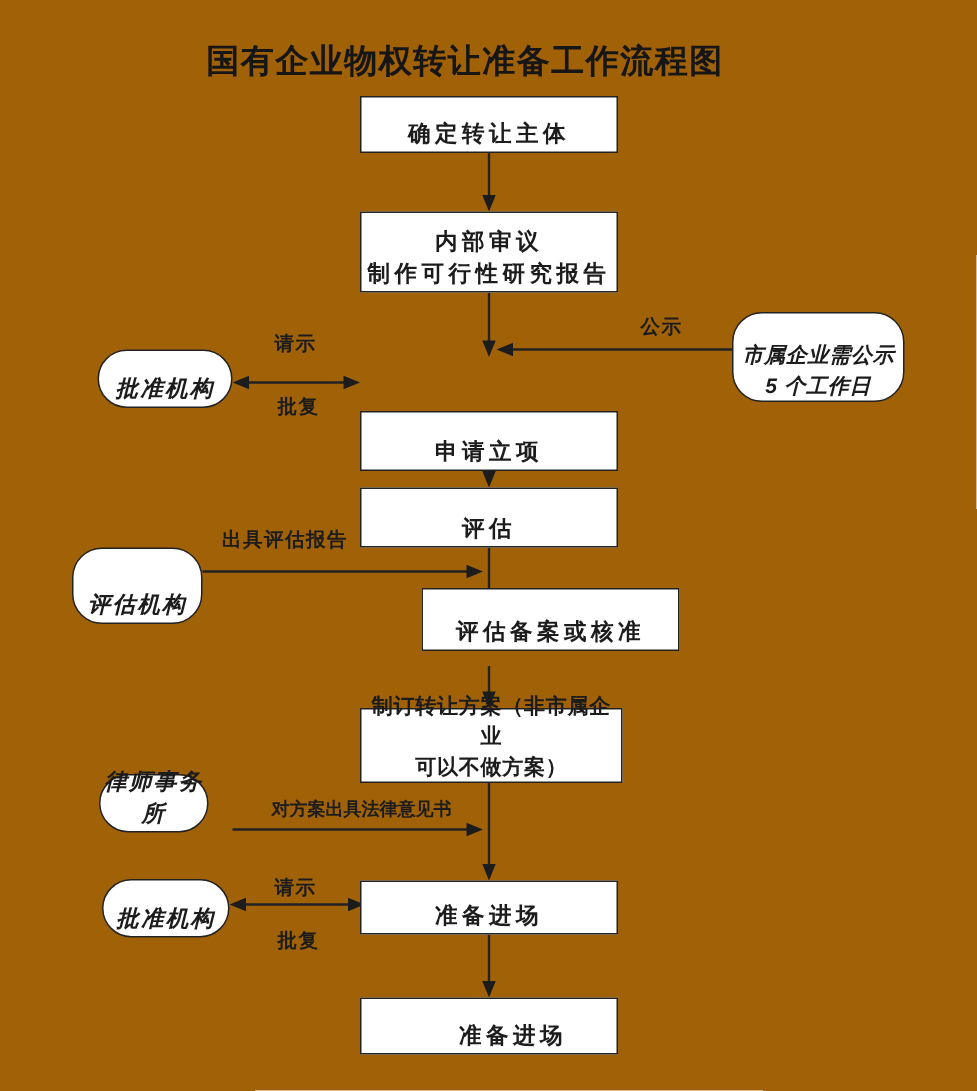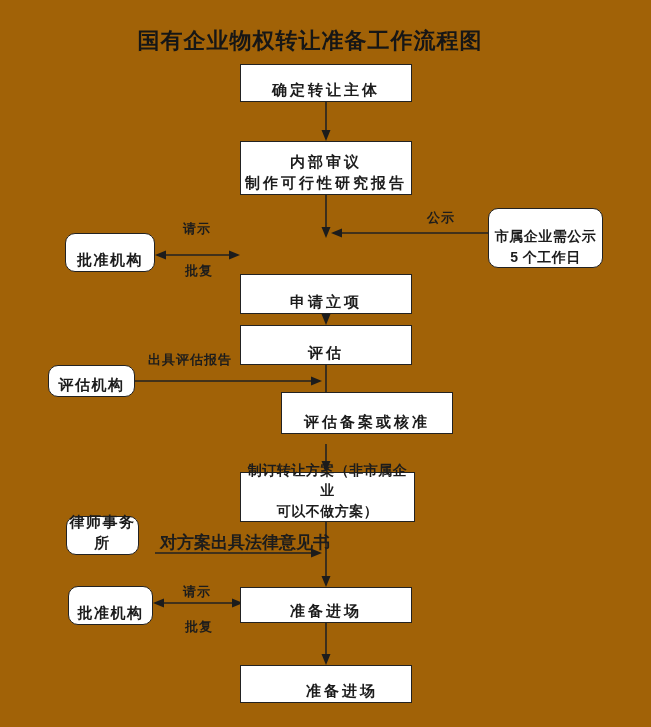--- a/index.html
+++ b/index.html
@@ -48,38 +48,40 @@
     font-weight: bold;
     font-size: 15px;
     letter-spacing: 3px;
     line-height: 1.45;
   }
   .box.main {
     left: 240px;
     width: 172px;
   }
   .box.rounded {
-    border-radius: 10px;
+    border-radius: 20px;
     letter-spacing: 1.5px;
+    font-style: italic;
   }
   .box .tight {
     letter-spacing: 0.5px;
     font-size: 14px;
   }
   .edge-label {
     position: absolute;
     font-size: 13px;
     font-weight: bold;
     letter-spacing: 1px;
     white-space: nowrap;
     color: #1c1c1c;
   }
   .edge-label.long {
-    font-size: 17px;
+    font-size: 12px;
     letter-spacing: 0;
+    margin-left: 21px;
   }
   .stroke {
     stroke: #222222;
     stroke-width: 1.6;
     fill: none;
   }
   .head {
     fill: #1c1c1c;
     stroke: none;
   }
@@ -186,21 +188,21 @@
 
   <div class="box rounded" style="left:65px; top:233px; width:90px; height:39px;">
     <span>批准机构</span>
   </div>
 
   <div class="box rounded" style="left:488px; top:208px; width:115px; height:60px;">
     <span class="tight">市属企业需公示</span>
     <span class="tight">5 个工作日</span>
   </div>
 
-  <div class="box rounded" style="left:48px; top:365px; width:87px; height:32px;">
+  <div class="box rounded" style="left:48px; top:365px; width:87px; height:51px;">
     <span>评估机构</span>
   </div>
 
   <div class="box rounded" style="left:66px; top:516px; width:73px; height:39px;">
     <span>律师事务所</span>
   </div>
 
   <div class="box rounded" style="left:68px; top:586px; width:85px; height:39px;">
     <span>批准机构</span>
   </div>

